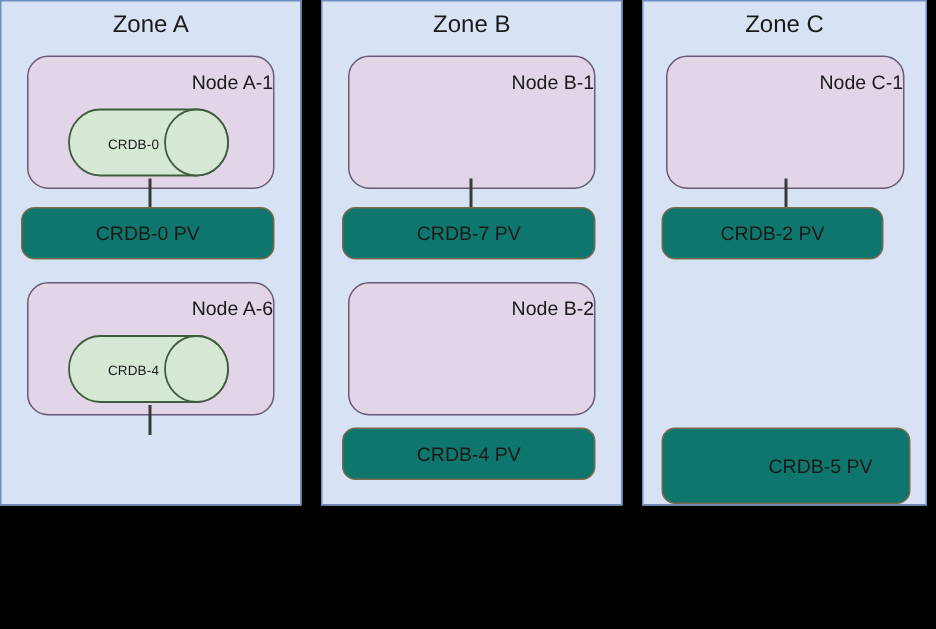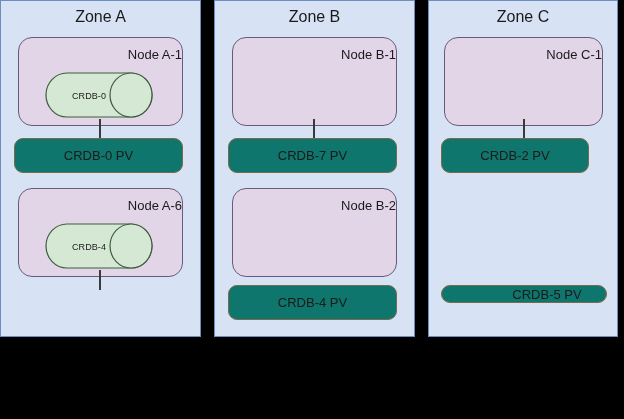--- a/index.html
+++ b/index.html
@@ -167,15 +167,15 @@
 
   <div class="node" style="left:444px; top:37px; width:159px; height:89px;">
     <div class="node-title">Node C-1</div>
   </div>
 
 
   <div class="link" style="left:523px; top:119px; height:20px;"></div>
 
   <div class="pv" style="left:441px; top:138px; width:148px; height:35px;">CRDB-2 PV</div>
 
-  <div class="pv" style="left:441px; top:285px; width:166px; height:18px;padding-left:46px;">CRDB-5 PV</div>
+  <div class="pv" style="left:441px; top:285px; width:166px; height:51px;padding-left:46px;">CRDB-5 PV</div>
 
 </div>
 
 </body></html>

